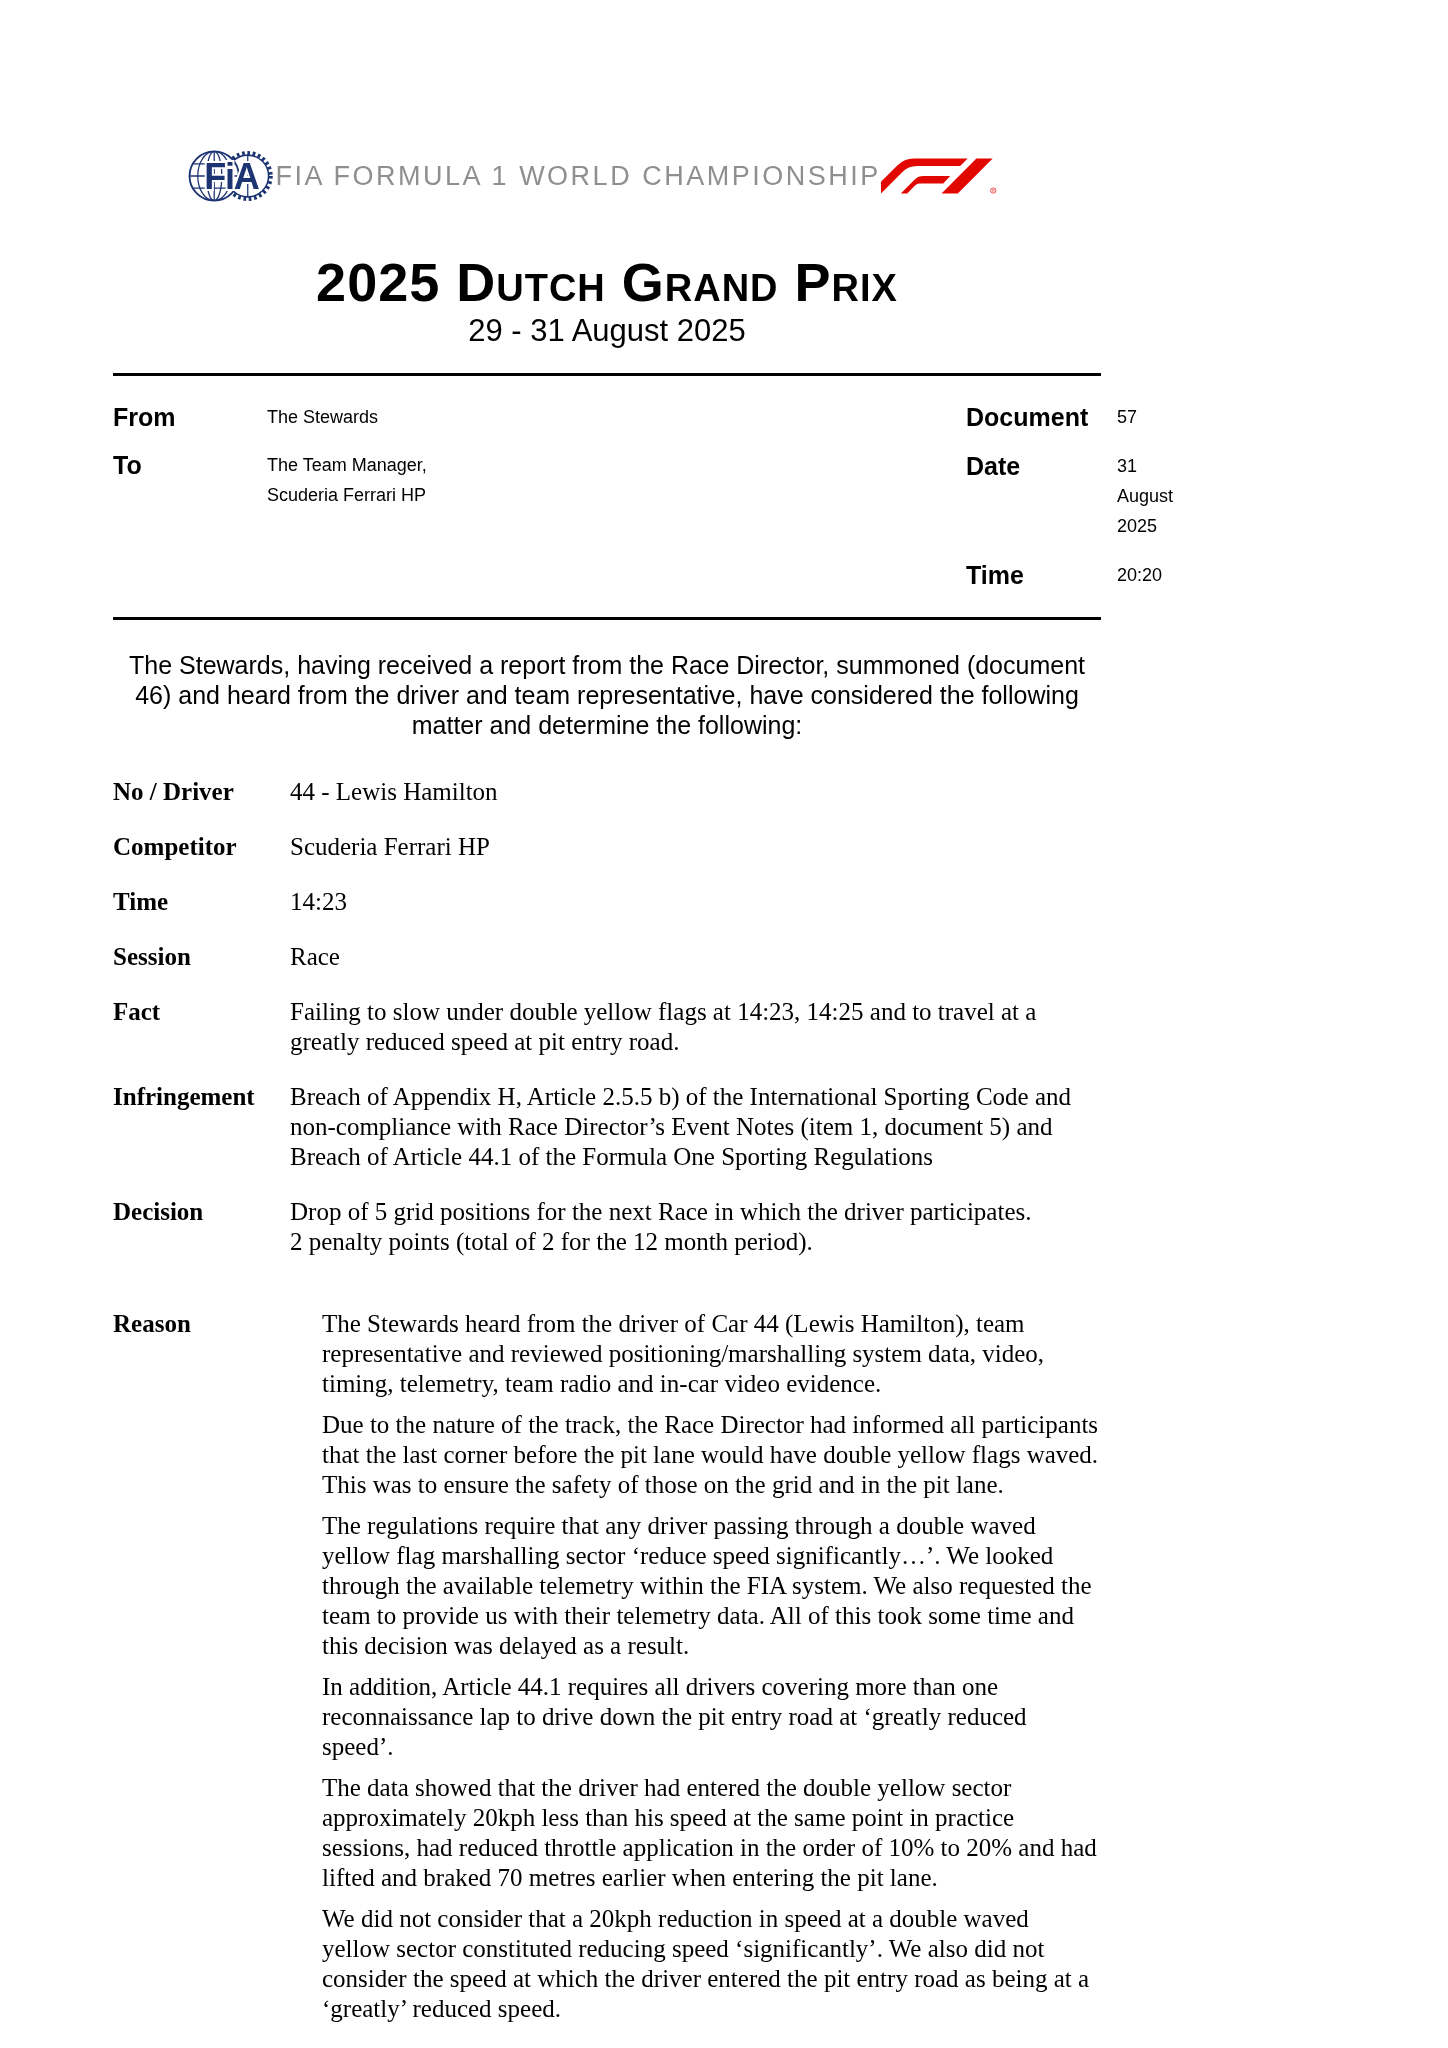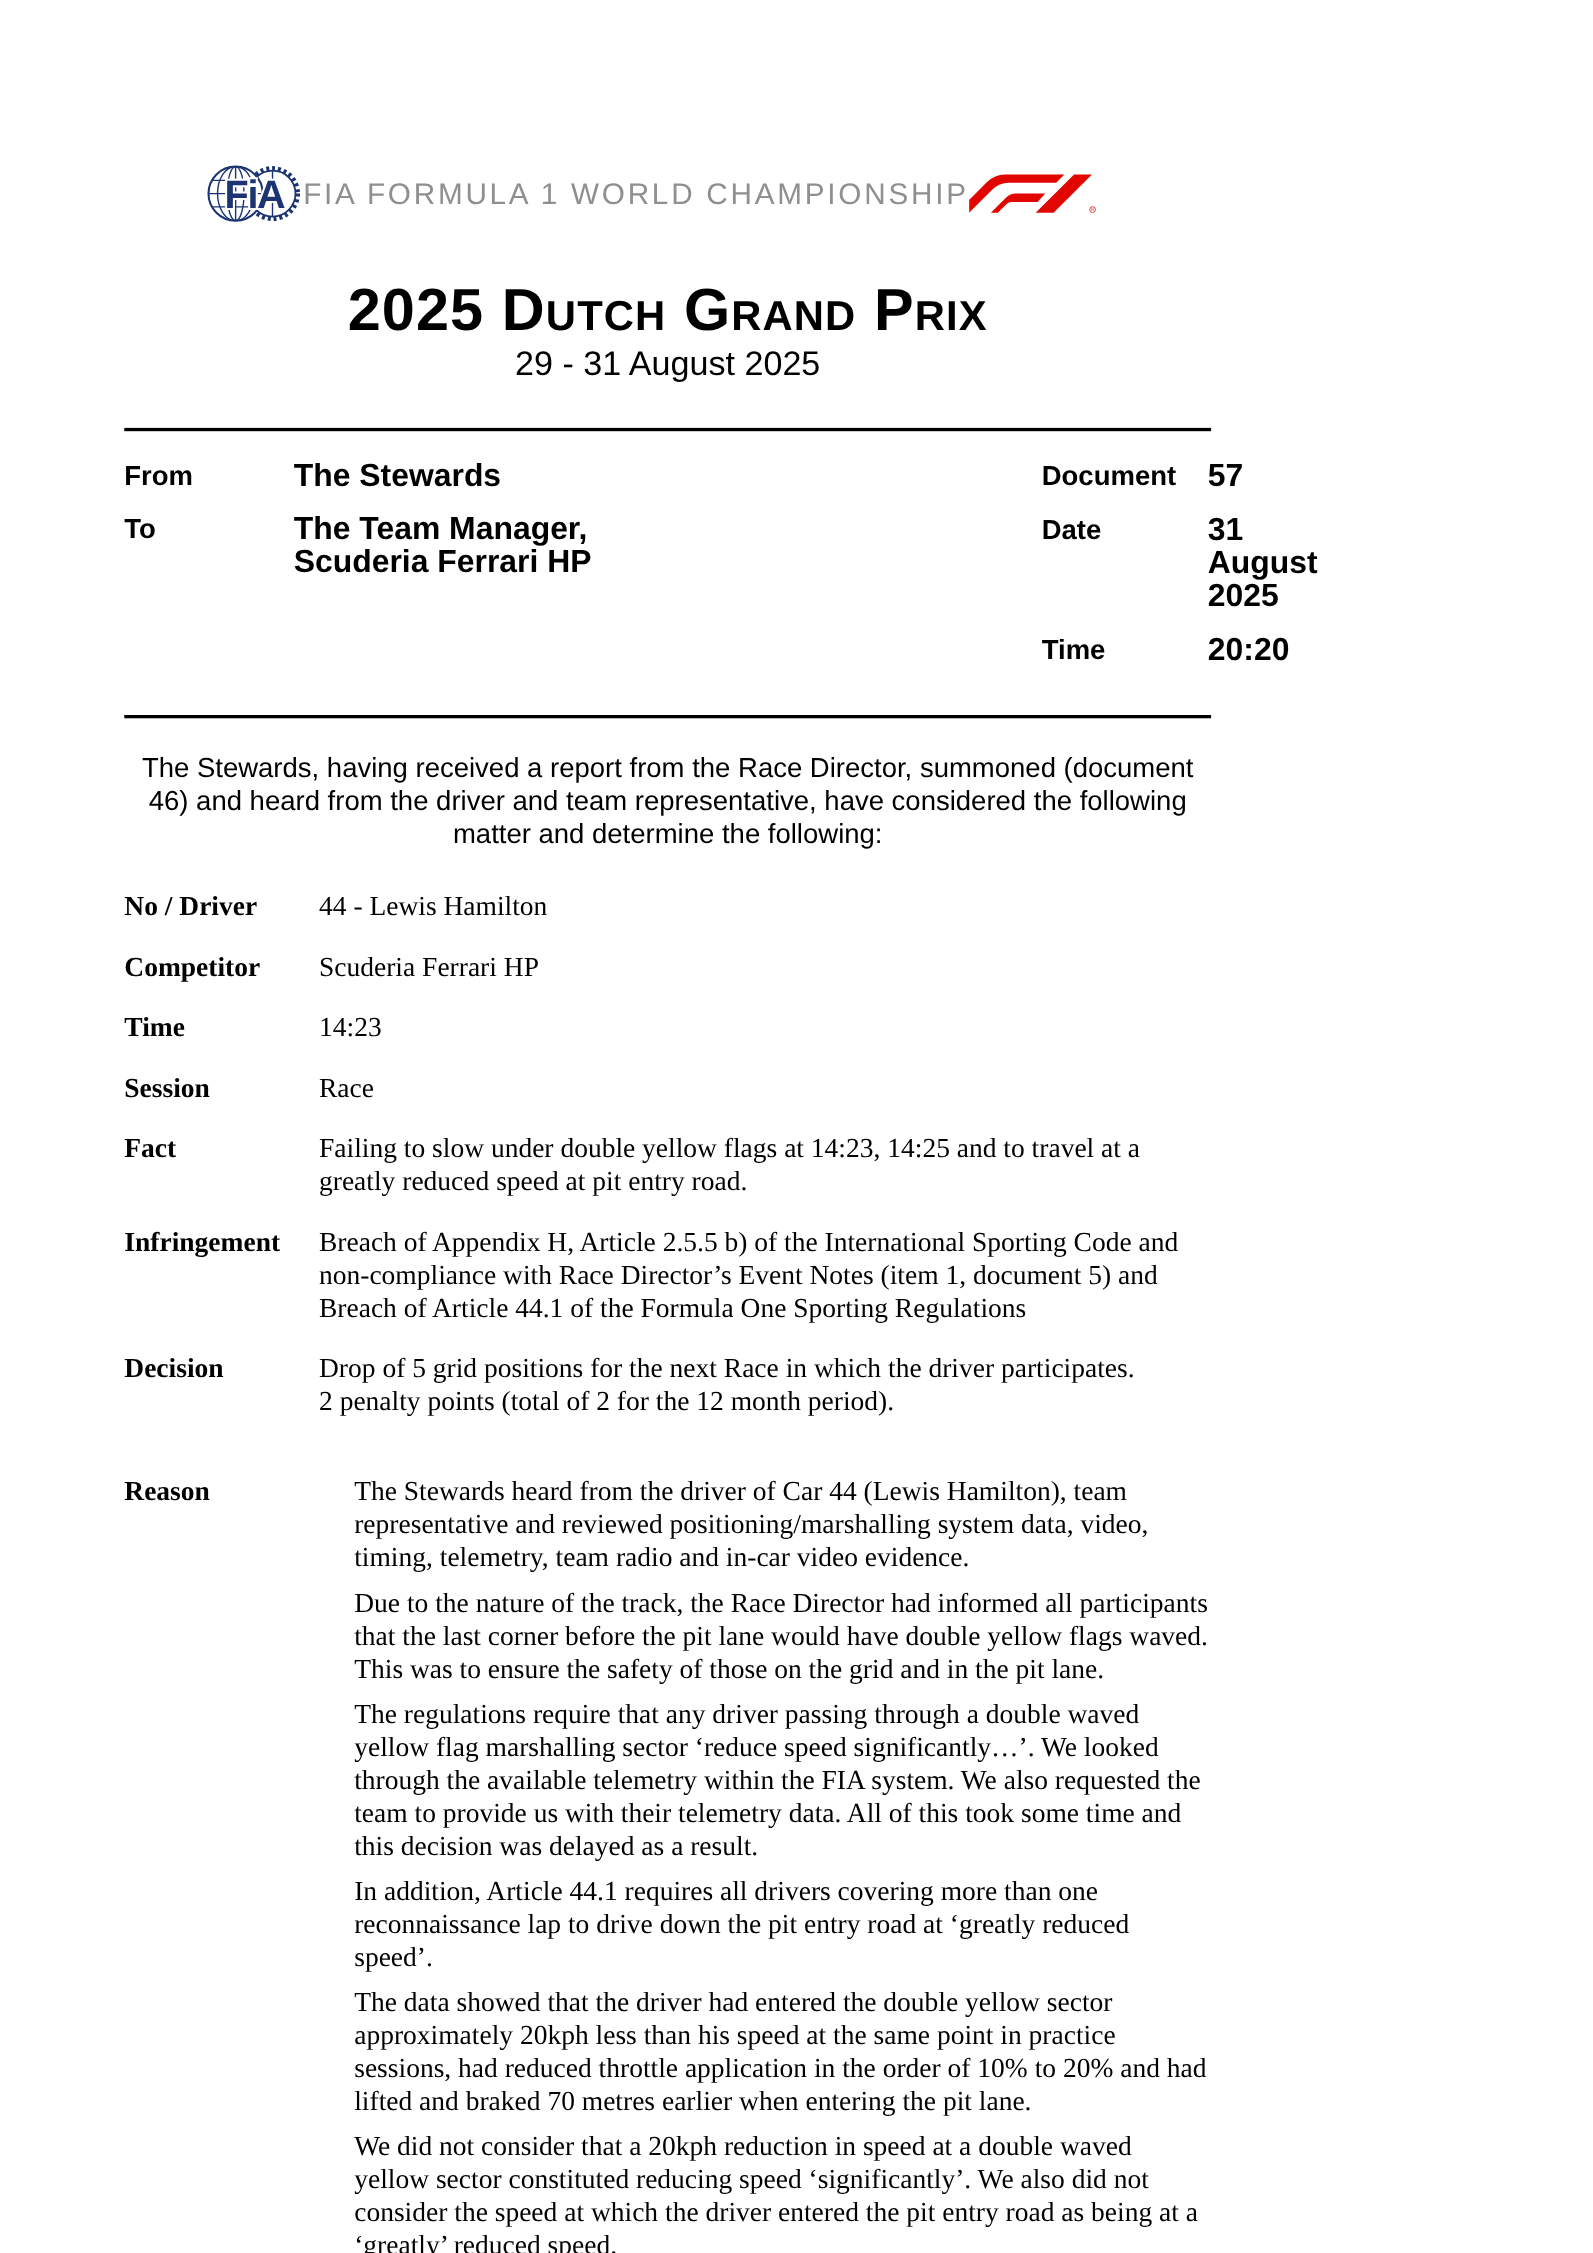--- a/index.html
+++ b/index.html
@@ -22,31 +22,31 @@
   .event-title {
     text-align: center; font-size: 54px; line-height: 54px; font-weight: bold;
     font-variant: small-caps; letter-spacing: 1px; margin-top: 36px;
   }
   .event-dates {
     text-align: center; font-size: 31px; line-height: 36px; font-weight: normal;
     margin-top: 4px;
   }
   
   .meta-block {
-    margin-top: 40px;
+    margin-top: 24px;
     border-top: 3px solid #000; border-bottom: 3px solid #000;
-    padding: 26px 0 44px 0;
-    display: grid; grid-template-columns: 834px 1fr;
+    padding: 26px 0 27px 0;
+    display: grid; grid-template-columns: 834px 1fr; gap: 19px;
   }
   .meta-row { display: grid; margin-bottom: 18px; }
   .meta-left .meta-row  { grid-template-columns: 154px 1fr; }
   .meta-right .meta-row { grid-template-columns: 151px 1fr; margin-bottom: 19px; }
   .meta-row:last-child { margin-bottom: 0; }
   .meta-label { font-weight: bold; font-size: 25px; line-height: 30px; }
-  .meta-value { font-size: 29px; line-height: 30px; font-weight: bold; }
+  .meta-value { font-size: 18px; line-height: 30px; }
   
   .intro {
     margin-top: 30px; font-size: 25px; line-height: 30px; text-align: center;
   }
   .fields { margin-top: 37px; font-family: Liberation Serif, serif; }
   .field-row {
     display: grid; grid-template-columns: 177px 1fr; margin-bottom: 25px;
   }
   .field-row.reason-row { margin-top: 52px; margin-bottom: 0; gap: 32px; }
   .field-label { font-weight: bold; font-size: 25px; line-height: 30px; }

